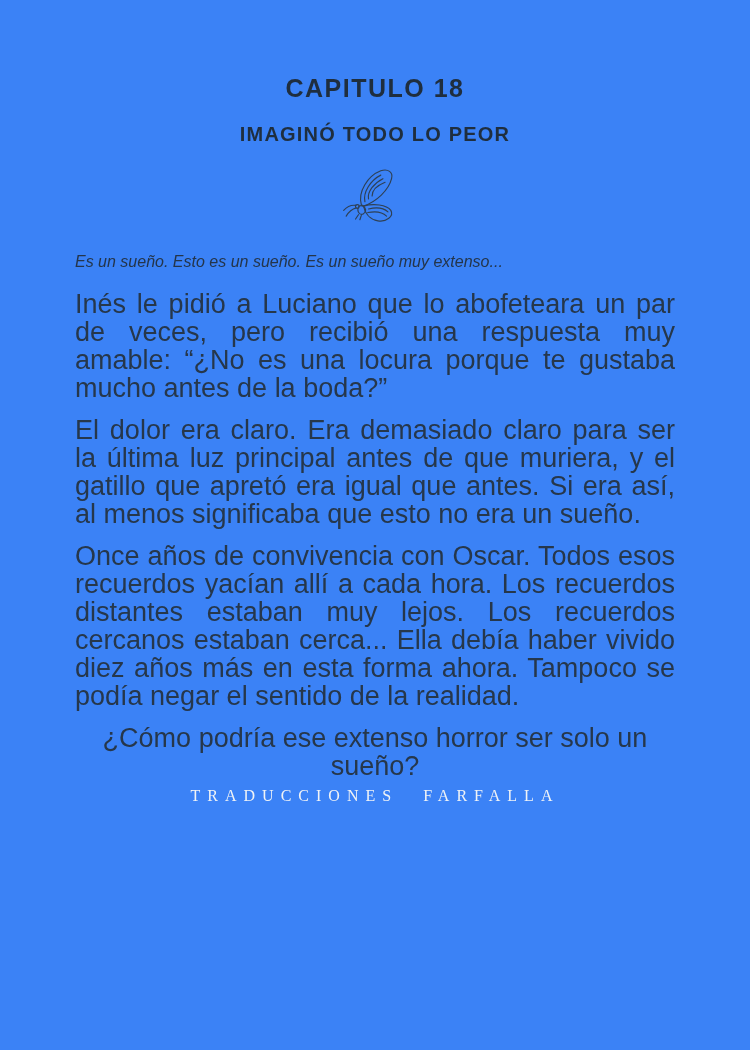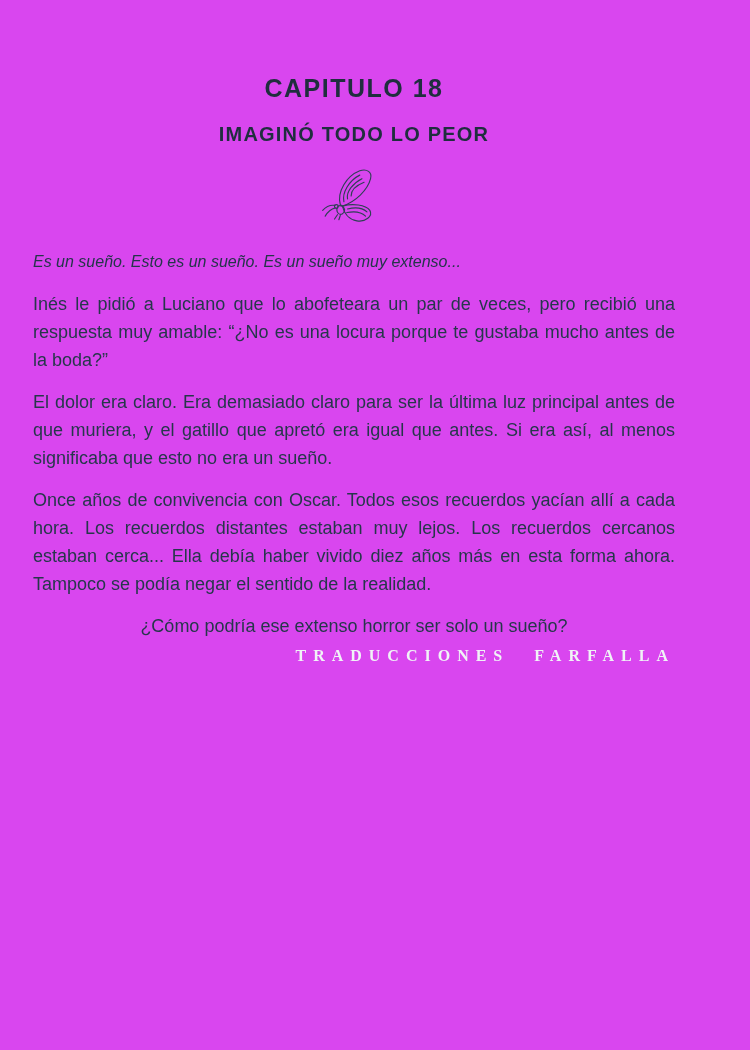--- a/index.html
+++ b/index.html
@@ -3,26 +3,26 @@
 <meta charset="utf-8">
 <style>
   html, body {
     margin: 0;
     padding: 0;
   }
   .page {
     position: relative;
     width: 750px;
     height: 1050px;
-    background: #d946ef;
+    background: #3b82f6;
     font-family: "Liberation Sans", sans-serif;
     color: #26374B;
     overflow: hidden;
     box-sizing: border-box;
-    padding: 76px 75px 0 33px;
+    padding: 76px 75px 0 75px;
   }
   .chapter-title {
     margin: 0;
     text-align: center;
     font-size: 25px;
     font-weight: 600;
     letter-spacing: 1.5px;
     color: #1F2E3E;
     line-height: 1;
   }
@@ -44,38 +44,37 @@
   }
   .intro-line {
     margin: 20px 0 0 0;
     font-style: italic;
     font-size: 16px;
     line-height: 28px;
     color: #24354A;
   }
   .body-text p {
     margin: 14px 0 0 0;
-    font-size: 18px;
+    font-size: 27px;
     line-height: 28px;
     text-align: justify;
     color: #26374B;
   }
   .body-text p.no-justify {
     text-align: center;
   }
   .footer-credit {
     margin-top: 6px;
-    text-align: right;
+    text-align: center;
     font-family: "Liberation Serif", serif;
     font-size: 16px;
     letter-spacing: 7px;
     word-spacing: 14px;
     color: #F0F3F6;
     line-height: 1.3;
-    font-weight: bold;
   }
 </style>
 </head>
 <body>
 
 <div class="page">
 
   <header>
     <h1 class="chapter-title">CAPITULO 18</h1>
     <h2 class="chapter-subtitle">IMAGINÓ TODO LO PEOR</h2>

